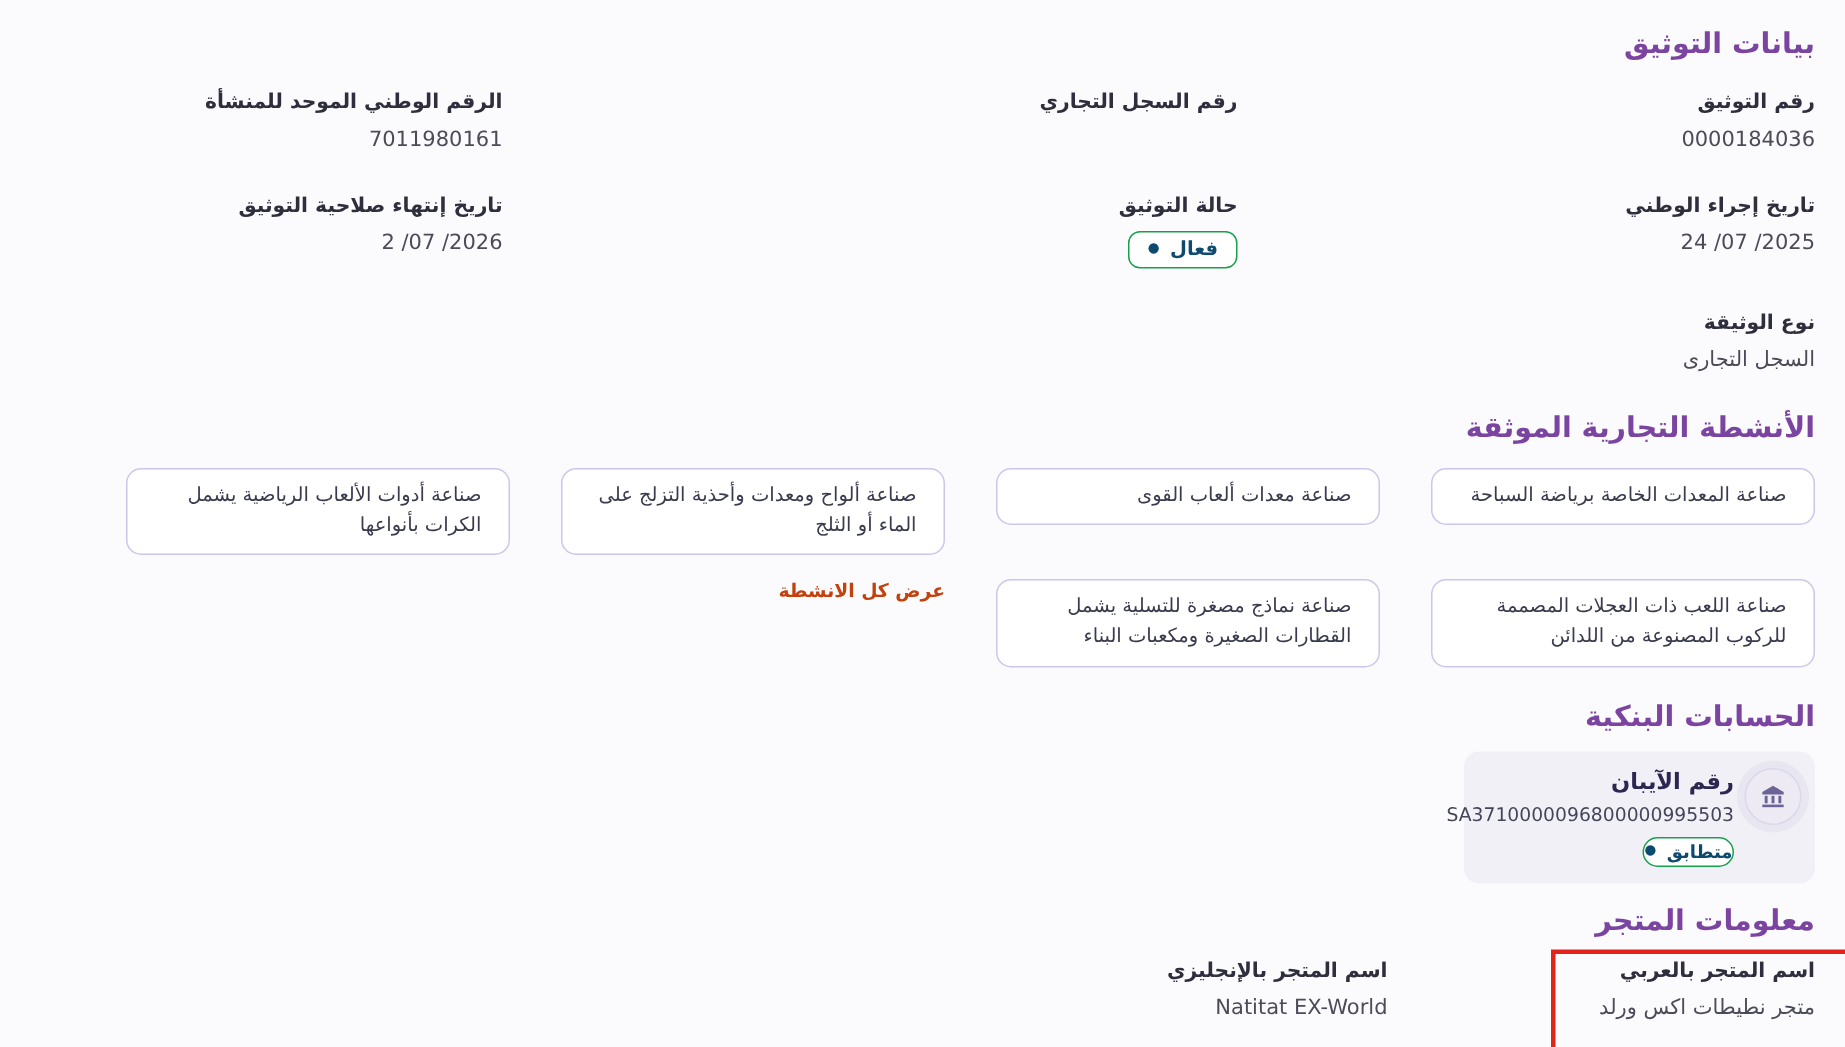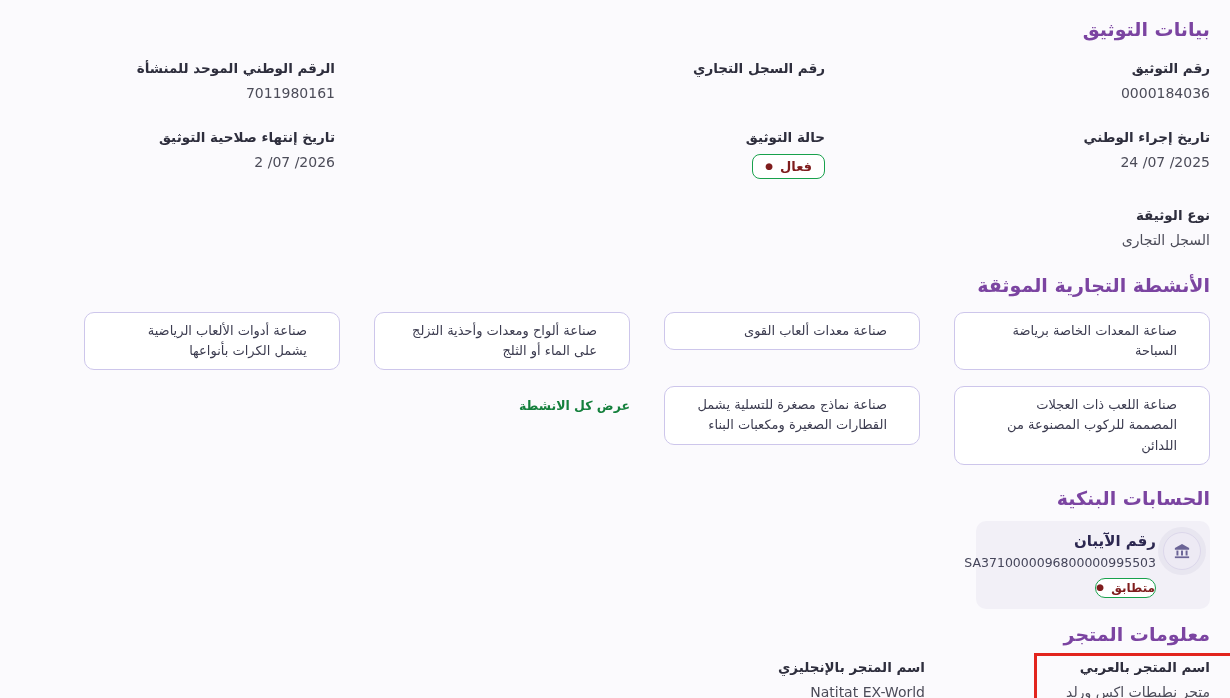--- a/index.html
+++ b/index.html
@@ -22,37 +22,37 @@
     display:grid; grid-template-columns:385px 490px 1fr;
     row-gap:28px; margin-top:20px; padding:0 20px;
   }
   .field .label { font-size:13.5px; font-weight:bold; color:#2e2e3d; margin-bottom:9px; }
   .field .value { font-size:14px; color:#4c4c59; }
   .ltr { direction:ltr; unicode-bidi:isolate; display:inline-block; }
 
   .badge {
     display:inline-flex; align-items:center; gap:7px;
     border:1px solid #18a14c; border-radius:8px; background:#ffffff;
-    color:#7f1d1d; font-size:13px; font-weight:bold; padding:4px 12px;
+    color:#0c4a6e; font-size:13px; font-weight:bold; padding:4px 12px;
   }
   .badge::after { content:"●"; font-size:9px; line-height:1; }
   .badge.small { border-radius:12px; font-size:12px; padding:2px 0; }
 
   .chips-grid {
     display:grid; grid-template-columns:repeat(4,256px);
     column-gap:34px; row-gap:16px; align-items:start;
     margin-top:16px; padding:0 20px;
   }
   .chip {
     border:1px solid #cdc6eb; border-radius:10px; background:#ffffff;
-    padding:8px 32px; font-size:13px; color:#3b3b4f; line-height:1.55;
+    padding:8px 18px; font-size:13px; color:#3b3b4f; line-height:1.55;
     min-height:36px; display:flex; align-items:center;
   }
   .view-all {
-    margin-top:12px; font-size:12.5px; font-weight:bold; color:#15803d;
+    font-size:12.5px; font-weight:bold; color:#c2410c;
     cursor:pointer;
   }
 
   .bank-card {
     width:234px; min-height:86px; background:#f2f0f7; border-radius:10px;
     margin:12px 20px 0; padding:11px 9px 11px 6px;
     display:flex; gap:7px; align-items:flex-start;
   }
   .bank-icon-circle {
     flex:0 0 38px; width:38px; height:38px; border-radius:50%;

